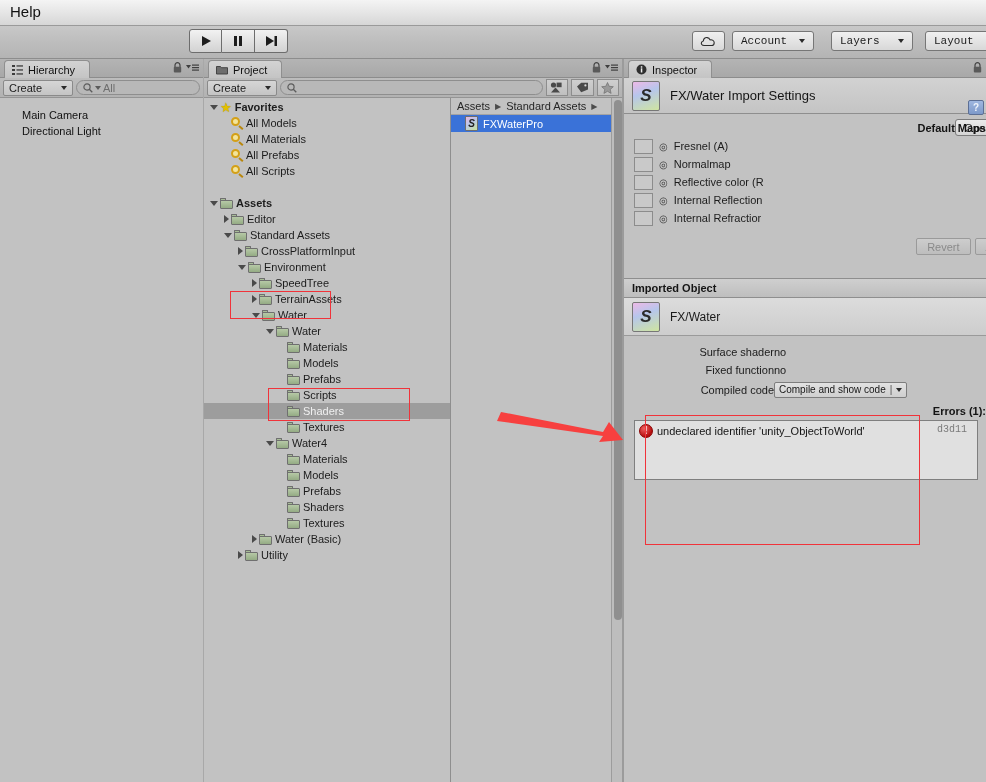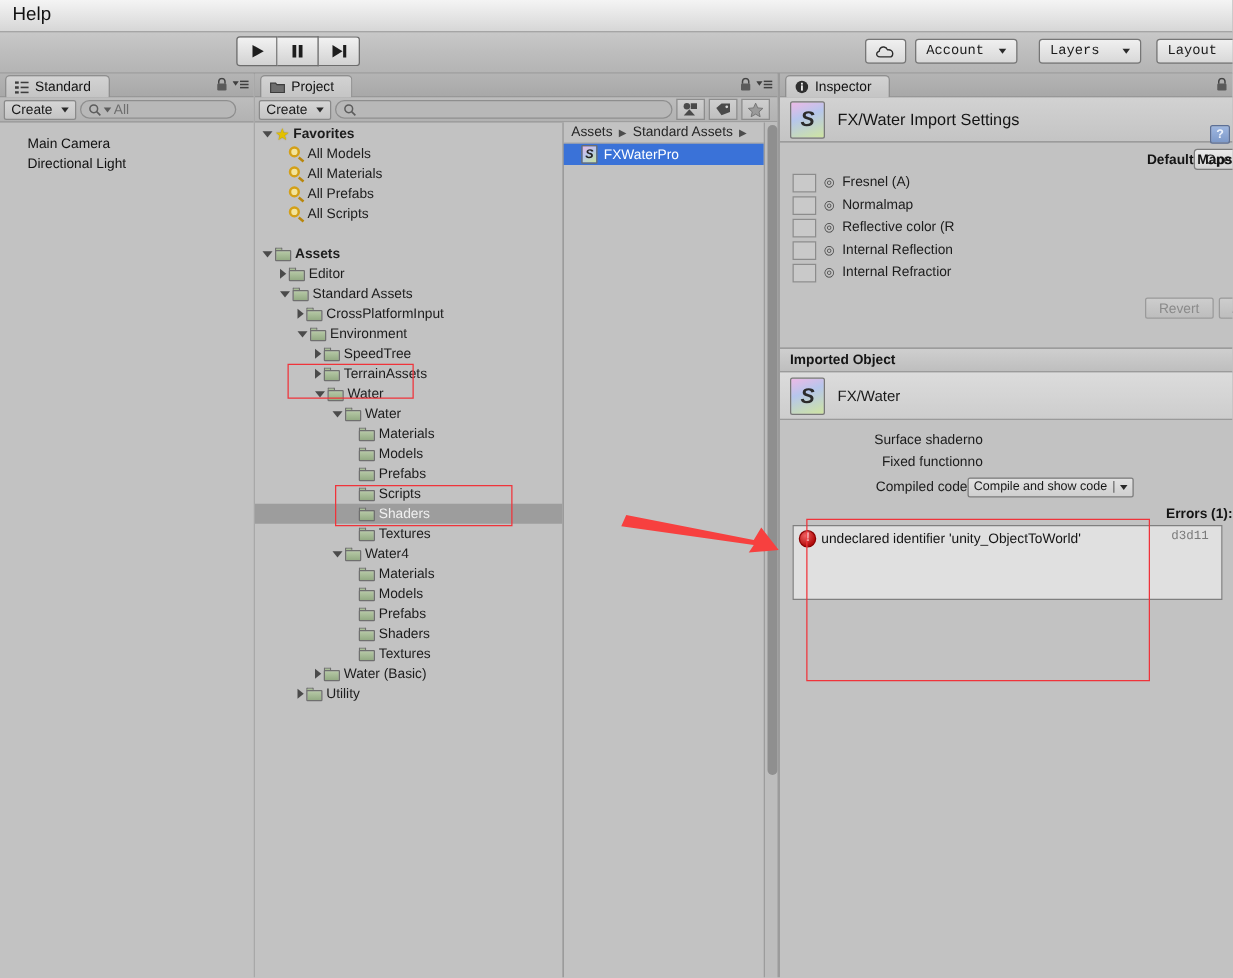--- a/index.html
+++ b/index.html
@@ -76,21 +76,21 @@
   .subbar {
     position: absolute; left: 0; top: 19px; height: 20px; width: 100%;
     background: linear-gradient(to bottom,#bdbdbd,#b2b2b2);
     border-bottom: 1px solid #949494;
     display: flex; align-items: center; padding: 0 3px; gap: 3px;
   }
   .createbtn {
     height: 16px; padding: 0 5px;
     background: linear-gradient(to bottom,#d6d6d6,#c4c4c4);
     border: 1px solid #8a8a8a; border-radius: 2px;
-    display: flex; align-items: center; gap: 7px; font-size: 11px;
+    display: flex; align-items: center; gap: 19px; font-size: 11px;
   }
   .searchfield {
     height: 15px; border-radius: 8px;
     background: #b8b8b8; border: 1px solid #8e8e8e;
     display: flex; align-items: center; padding: 0 6px; gap: 2px;
     color: #6e6e6e; font-size: 11px;
   }
   .icon-btn {
     width: 23px; height: 17px;
     background: linear-gradient(to bottom,#cfcfcf,#bfbfbf);
@@ -324,21 +324,21 @@
     <div class="tabstrip">
       <div class="tab">
         <svg width="11" height="10" viewBox="0 0 11 10">
           <rect x="0" y="0" width="3" height="2" fill="#3d3d3d"></rect>
             <rect x="4.5" y="0.3" width="6.5" height="1.3" fill="#3d3d3d"></rect>
           <rect x="0" y="4" width="3" height="2" fill="#3d3d3d"></rect>
             <rect x="4.5" y="4.3" width="6.5" height="1.3" fill="#3d3d3d"></rect>
           <rect x="0" y="8" width="3" height="2" fill="#3d3d3d"></rect>
             <rect x="4.5" y="8.3" width="6.5" height="1.3" fill="#3d3d3d"></rect>
         </svg>
-        <span>Standard</span>
+        <span>Hierarchy</span>
       </div>
       <div class="tab-right-icons">
         <svg width="9" height="11" viewBox="0 0 9 11">
           <path d="M2 5 V3.2 A2.5 2.5 0 0 1 7 3.2 V5" fill="none" stroke="#444" stroke-width="1.2"></path>
           <rect x="0.8" y="4.8" width="7.4" height="5.6" rx="1" fill="#5a5a5a"></rect>
         </svg>
         <svg width="13" height="9" viewBox="0 0 13 9">
           <polygon points="0,2 5,2 2.5,5.5" fill="#3f3f3f"></polygon>
           <rect x="6" y="1.5" width="7" height="1.2" fill="#3f3f3f"></rect>
           <rect x="6" y="4" width="7" height="1.2" fill="#3f3f3f"></rect>

